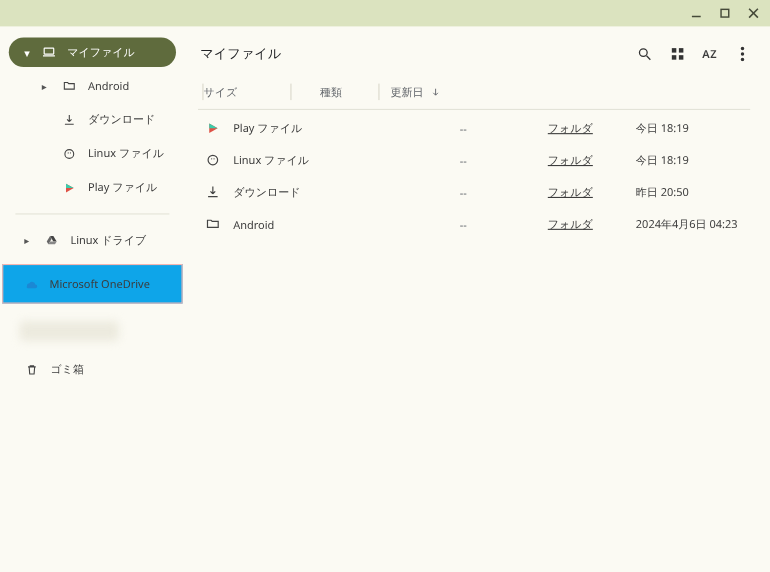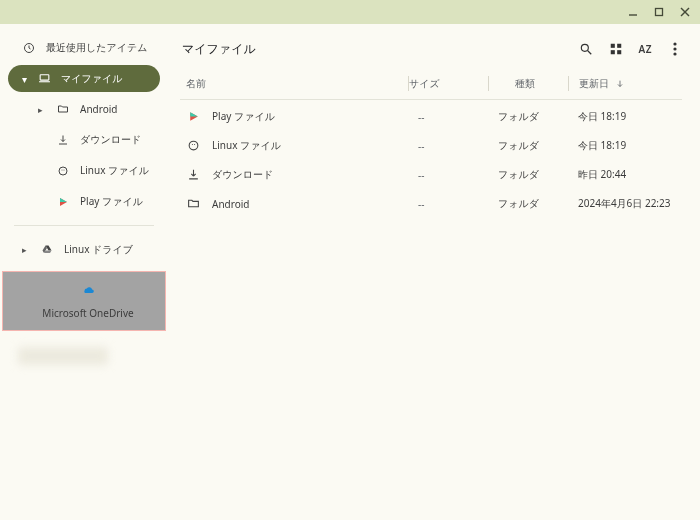--- a/index.html
+++ b/index.html
@@ -16,43 +16,43 @@
     padding: 6px 10px 6px 14px; margin: 2px 8px;
     border-radius: 16px; font-size: 10px; color: #3c3c3c;
     cursor: pointer;
   }
   .side-item .chev { width: 8px; display:inline-block; font-size:9px; color:#555; }
   .side-pill { background: #5f6b3d; color: #fff; }
   .side-pill .chev { color:#fff; }
   .side-child { padding-left: 30px; margin: 2px 8px; }
   .side-sep { height: 0; border-top: 1px solid #e3e3d8; margin: 8px 14px; }
   .side-onedrive {
-    border: 1.5px solid #f5b5b0; background: #a3a3a3;
-    border-radius: 0; margin: 6px 2px; padding: 10px 10px 10px 18px; flex-direction: column;
+    border: 1.5px solid #f5b5b0; background: #0ea5e9;
+    border-radius: 0; margin: 6px 2px; padding: 10px 10px 10px 18px;
   }
   .side-blur { margin: 10px 18px; height: 18px; width: 90px; background: #eceade; border-radius: 4px; filter: blur(4px); }
   .ic { width: 14px; height: 14px; display:inline-flex; align-items:center; justify-content:center; }
 
   .main { flex: 1; padding: 12px 18px 0 12px; }
   .topbar { display:flex; align-items:center; justify-content:space-between; padding: 4px 0 14px 2px; }
   .topbar h1 { font-size: 12px; font-weight: 500; }
   .top-actions { display:flex; gap: 16px; align-items:flex-start; color:#3c3c3c; }
   .top-actions .az { font-size: 10px; font-weight: 600; letter-spacing: 0.5px; }
 
   .cols { display:flex; align-items:center; font-size:10px; color:#5f6368; padding: 4px 4px 6px 4px; }
   .cols .c-name { flex: 1; padding-left: 2px; }
   .cols .c-size { width: 80px; border-left:1px solid #d9d7cb; }
   .cols .c-kind { width: 80px; border-left:1px solid #d9d7cb; padding-left:26px; }
   .cols .c-date { width: 110px; border-left:1px solid #d9d7cb; padding-left:10px; display:flex; align-items:flex-end; gap:4px;}
   .hdr-sep { height:0; border-top:1px solid #e3e3d8; margin: 2px 0 2px 0; }
 
   .row { display:flex; align-items:center; padding: 7px 4px; font-size:10px; color:#3c3c3c; }
   .row .r-name { flex:1; display:flex; align-items:center; gap:12px; padding-left:2px;}
   .row .r-size { width:80px; padding-left:10px; color:#5f6368;}
-  .row .r-kind { width:80px; padding-left:10px; color:#3c3c3c;}
+  .row .r-kind { width:80px; padding-left:10px; color:#3c3c3c;text-decoration:underline;}
   .row .r-date { width:110px; padding-left:10px; color:#3c3c3c;}
 
   svg { display:block; }
 </style>
 </head>
 <body>
 
 <div class="titlebar">
   <span class="win-btn">
       <svg width="10" height="10">
@@ -68,29 +68,20 @@
       <svg width="10" height="10">
         <line x1="1" y1="1" x2="9" y2="9" stroke="#454a39" stroke-width="1.4"></line>
         <line x1="9" y1="1" x2="1" y2="9" stroke="#454a39" stroke-width="1.4"></line>
       </svg>
     </span>
 </div>
 
 <div class="app">
   <div class="sidebar">
 
-    <div class="side-item">
-      <span class="ic">
-        <svg width="12" height="12" viewBox="0 0 24 24">
-            <circle cx="12" cy="12" r="9" fill="none" stroke="#444" stroke-width="2"></circle>
-            <path d="M12 7v5l3 2" fill="none" stroke="#444" stroke-width="2"></path>
-          </svg>
-      </span>
-      <span>最近使用したアイテム</span>
-    </div>
 
     <div class="side-pill">
       <span class="chev">▾</span>
       <span class="ic">
         <svg width="13" height="13" viewBox="0 0 24 24">
             <rect x="4" y="5" width="16" height="10" rx="1" fill="none" stroke="#fff" stroke-width="2"></rect>
             <line x1="2" y1="18" x2="22" y2="18" stroke="#fff" stroke-width="2"></line>
           </svg>
       </span>
       <span>マイファイル</span>
@@ -157,20 +148,28 @@
       <span class="ic">
         <svg width="14" height="14" viewBox="0 0 24 24">
             <path d="M6 15a4 4 0 014-4 5 5 0 019 2 3 3 0 010 6H7a3 3 0 01-1-4z" fill="#1b88d4"></path>
           </svg>
       </span>
       <span>Microsoft OneDrive</span>
     </div>
 
     <div class="side-blur"></div>
 
+    <div class="side-item">
+      <span class="ic">
+        <svg width="12" height="12" viewBox="0 0 24 24">
+            <path d="M5 7h14M9 7V5h6v2m-8 0l1 13h8l1-13" fill="none" stroke="#444" stroke-width="2"></path>
+          </svg>
+      </span>
+      <span>ゴミ箱</span>
+    </div>
   </div>
 
   <div class="main">
     <div class="topbar">
       <h1>マイファイル</h1>
       <div class="top-actions">
         <span class="ic">
           <svg width="14" height="14" viewBox="0 0 24 24">
               <circle cx="10" cy="10" r="6" fill="none" stroke="#333" stroke-width="2"></circle>
               <line x1="15" y1="15" x2="21" y2="21" stroke="#333" stroke-width="2"></line>
@@ -189,21 +188,20 @@
           <svg width="4" height="14" viewBox="0 0 4 14">
               <circle cx="2" cy="2" r="1.6" fill="#333"></circle>
               <circle cx="2" cy="7" r="1.6" fill="#333"></circle>
               <circle cx="2" cy="12" r="1.6" fill="#333"></circle>
             </svg>
         </span>
       </div>
     </div>
 
     <div class="cols">
-      <div class="c-name">名前</div>
       <div class="c-size">サイズ</div>
       <div class="c-kind">種類</div>
       <div class="c-date">
         <span>更新日</span>
         <span class="ic">
           <svg width="10" height="10" viewBox="0 0 24 24">
               <path d="M12 4v14m0 0l-5-5m5 5l5-5" fill="none" stroke="#5f6368" stroke-width="2"></path>
             </svg>
         </span>
       </div>
@@ -244,30 +242,30 @@
           <div class="r-name">
             <span class="ic">
               <svg width="13" height="13" viewBox="0 0 24 24">
                 <path d="M12 3v12m0 0l-4-4m4 4l4-4M4 20h16" fill="none" stroke="#444" stroke-width="2"></path>
               </svg>
             </span>
             <span>ダウンロード</span>
           </div>
           <div class="r-size">--</div>
           <div class="r-kind">フォルダ</div>
-          <div class="r-date">昨日 20:44</div>
+          <div class="r-date">昨日 20:50</div>
         </div>
         <div class="row">
           <div class="r-name">
             <span class="ic">
               <svg width="13" height="13" viewBox="0 0 24 24">
                 <path d="M3 6h6l2 2h10v10H3z" fill="none" stroke="#444" stroke-width="2"></path>
               </svg>
             </span>
             <span>Android</span>
           </div>
           <div class="r-size">--</div>
           <div class="r-kind">フォルダ</div>
-          <div class="r-date">2024年4月6日 22:23</div>
+          <div class="r-date">2024年4月6日 04:23</div>
         </div>
       </div>
   </div>
 </div>
 
 </body></html>

